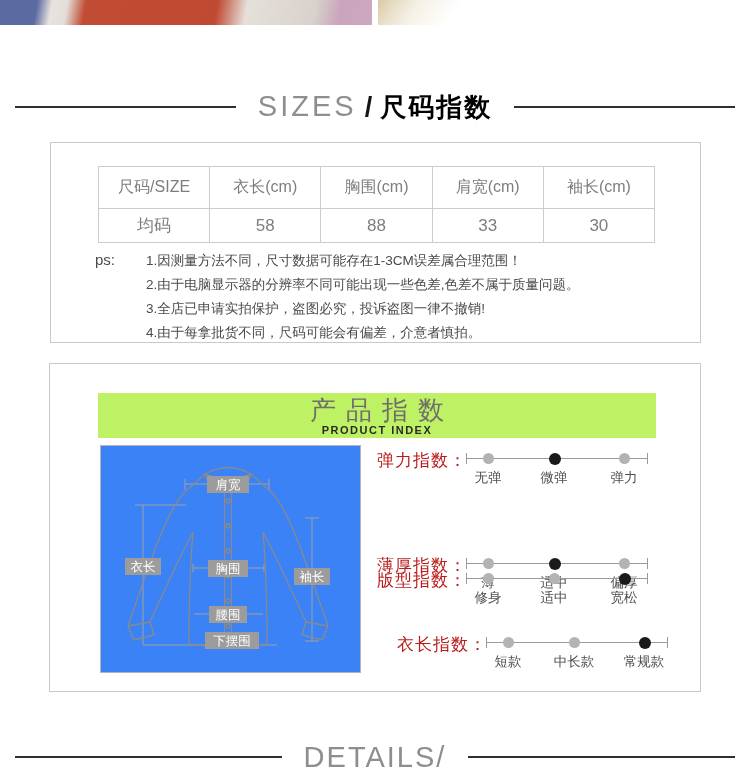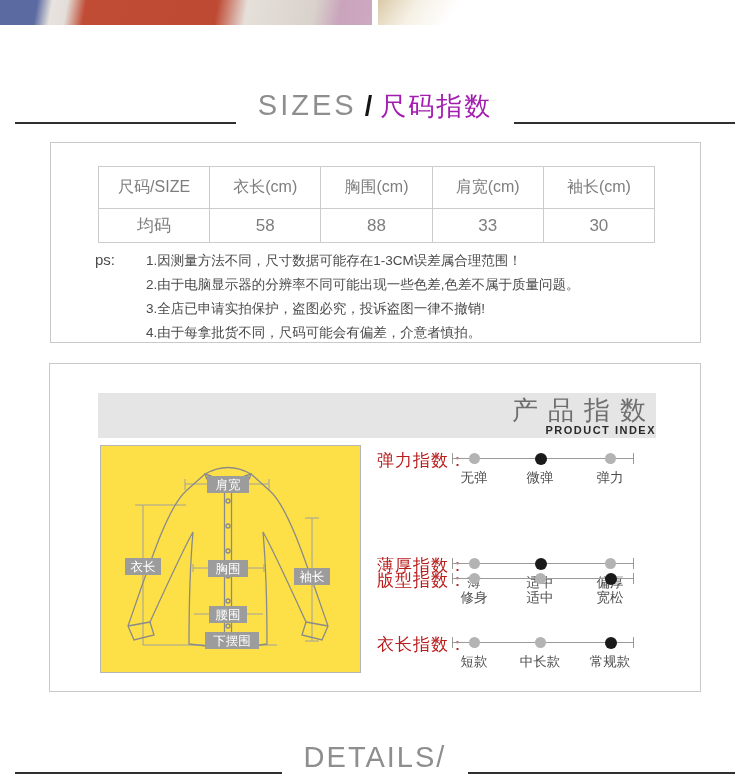--- a/index.html
+++ b/index.html
@@ -21,26 +21,26 @@
   .hero-gap { width:6px; background:#ffffff; }
   .hero-right {
     flex:1; height:25px;
     background:linear-gradient(125deg,
       #d9c8a6 0%, #e8ddc6 5%, #f6f1e6 11%, #ffffff 22%, #ffffff 100%);
   }
 
   
   .sec-header {
     position:absolute; left:0; width:750px; height:34px;
-    display:flex; align-items:flex-end; padding:0 15px; gap:22px;
+    display:flex; align-items:center; padding:0 15px; gap:22px;
   }
   .hline { flex:1; height:2px; background:#2f2f2f; }
   .sec-title { display:flex; align-items:baseline; gap:8px; white-space:nowrap; }
   .title-en { font-size:29px; letter-spacing:3px; color:#8e8e8e; font-weight:400; }
-  .title-zh { font-size:26px; font-weight:400; color:#a21caf; letter-spacing:2px; }
+  .title-zh { font-size:26px; font-weight:700; color:#000000; letter-spacing:2px; }
   .title-slash { font-size:27px; font-weight:700; color:#141414; }
 
   
   .sec-box { position:absolute; border:1px solid #c9c9c9; background:#ffffff; }
   #box-sizes { left:50px; top:142px; width:651px; height:201px; }
   #box-index { left:49px; top:363px; width:652px; height:329px; }
 
   
   .size-table {
     position:absolute; left:47px; top:23px; width:557px;
@@ -53,45 +53,45 @@
   .size-table tr.val td { height:34px; font-size:17px; }
 
   
   .ps-wrap { position:absolute; left:44px; top:106px; display:flex; }
   .ps-label { width:51px; font-size:15px; color:#4b4b4b; padding-top:2px; }
   .ps-notes { font-size:13.5px; color:#4a4a4a; line-height:24px; }
 
   
   .pi-banner {
     position:absolute; left:48px; top:29px; width:558px; height:45px;
-    background:#e5e5e5; text-align:right; overflow:hidden;
+    background:#bef264; text-align:center; overflow:hidden;
   }
   .pi-banner-zh {
     font-size:26px; letter-spacing:10px; padding-left:10px;
     color:#6e6e6e; font-weight:400; line-height:30px; margin-top:2px;
   }
   .pi-banner-en {
     font-size:11px; font-weight:700; letter-spacing:1.5px; color:#2a2a2a; line-height:11px;
   }
 
   
   .shirt-box {
     position:absolute; left:50px; top:81px; width:261px; height:228px;
-    border:1px solid #b5b5b5; background:#fde047;
+    border:1px solid #b5b5b5; background:#3b82f6;
   }
   .shirt-box svg { display:block; }
   .m-line { stroke:#a0a0a0; stroke-width:1; fill:none; }
   .s-line { stroke:#8a8a8a; stroke-width:1.3; fill:none; }
   .lbl-bg { fill:#9c9c9c; }
   .lbl-tx { fill:#ffffff; font-size:12.5px; text-anchor:middle; font-family:"Liberation Sans","DejaVu Sans",sans-serif; }
 
   
   .index-row { position:absolute; left:327px; width:290px; height:42px; }
   .row-label { position:absolute; left:0; top:0; font-size:17px; color:#b91c1c; letter-spacing:1px; }
-  .scale { position:absolute; left:75px; top:0; width:182px; height:40px;text-align:center; }
+  .scale { position:absolute; left:89px; top:0; width:182px; height:40px;text-align:center; }
   .track { position:absolute; left:0; top:9px; width:182px; height:1px; background:#9a9a9a; }
   .tick { position:absolute; top:4px; width:1px; height:11px; background:#9a9a9a; }
   .tick.t-l { left:0; } .tick.t-r { left:181px; }
   .dot {
     position:absolute; top:4px; width:11px; height:11px; border-radius:50%;
     background:#b3b3b3;
   }
   .dot.on { background:#1a1a1a; width:12px; height:12px; top:3.5px; }
   .opt {
     position:absolute; top:20px; transform:translateX(-50%);
@@ -250,21 +250,21 @@
       <div class="tick t-r"></div>
       <div class="dot" style="left:16.5px"></div>
       <div class="dot" style="left:82.5px"></div>
       <div class="dot on" style="left:152.5px"></div>
       <div class="opt" style="left:22px">修身</div>
       <div class="opt" style="left:88px">适中</div>
       <div class="opt" style="left:158px">宽松</div>
     </div>
   </div>
 
-  <div class="index-row" style="top:269px;">
+  <div class="index-row" style="top:269px;margin-left:20px;">
     <div class="row-label">衣长指数：</div>
     <div class="scale">
       <div class="track"></div>
       <div class="tick t-l"></div>
       <div class="tick t-r"></div>
       <div class="dot" style="left:16.5px"></div>
       <div class="dot" style="left:82.5px"></div>
       <div class="dot on" style="left:152.5px"></div>
       <div class="opt" style="left:22px">短款</div>
       <div class="opt" style="left:88px">中长款</div>

